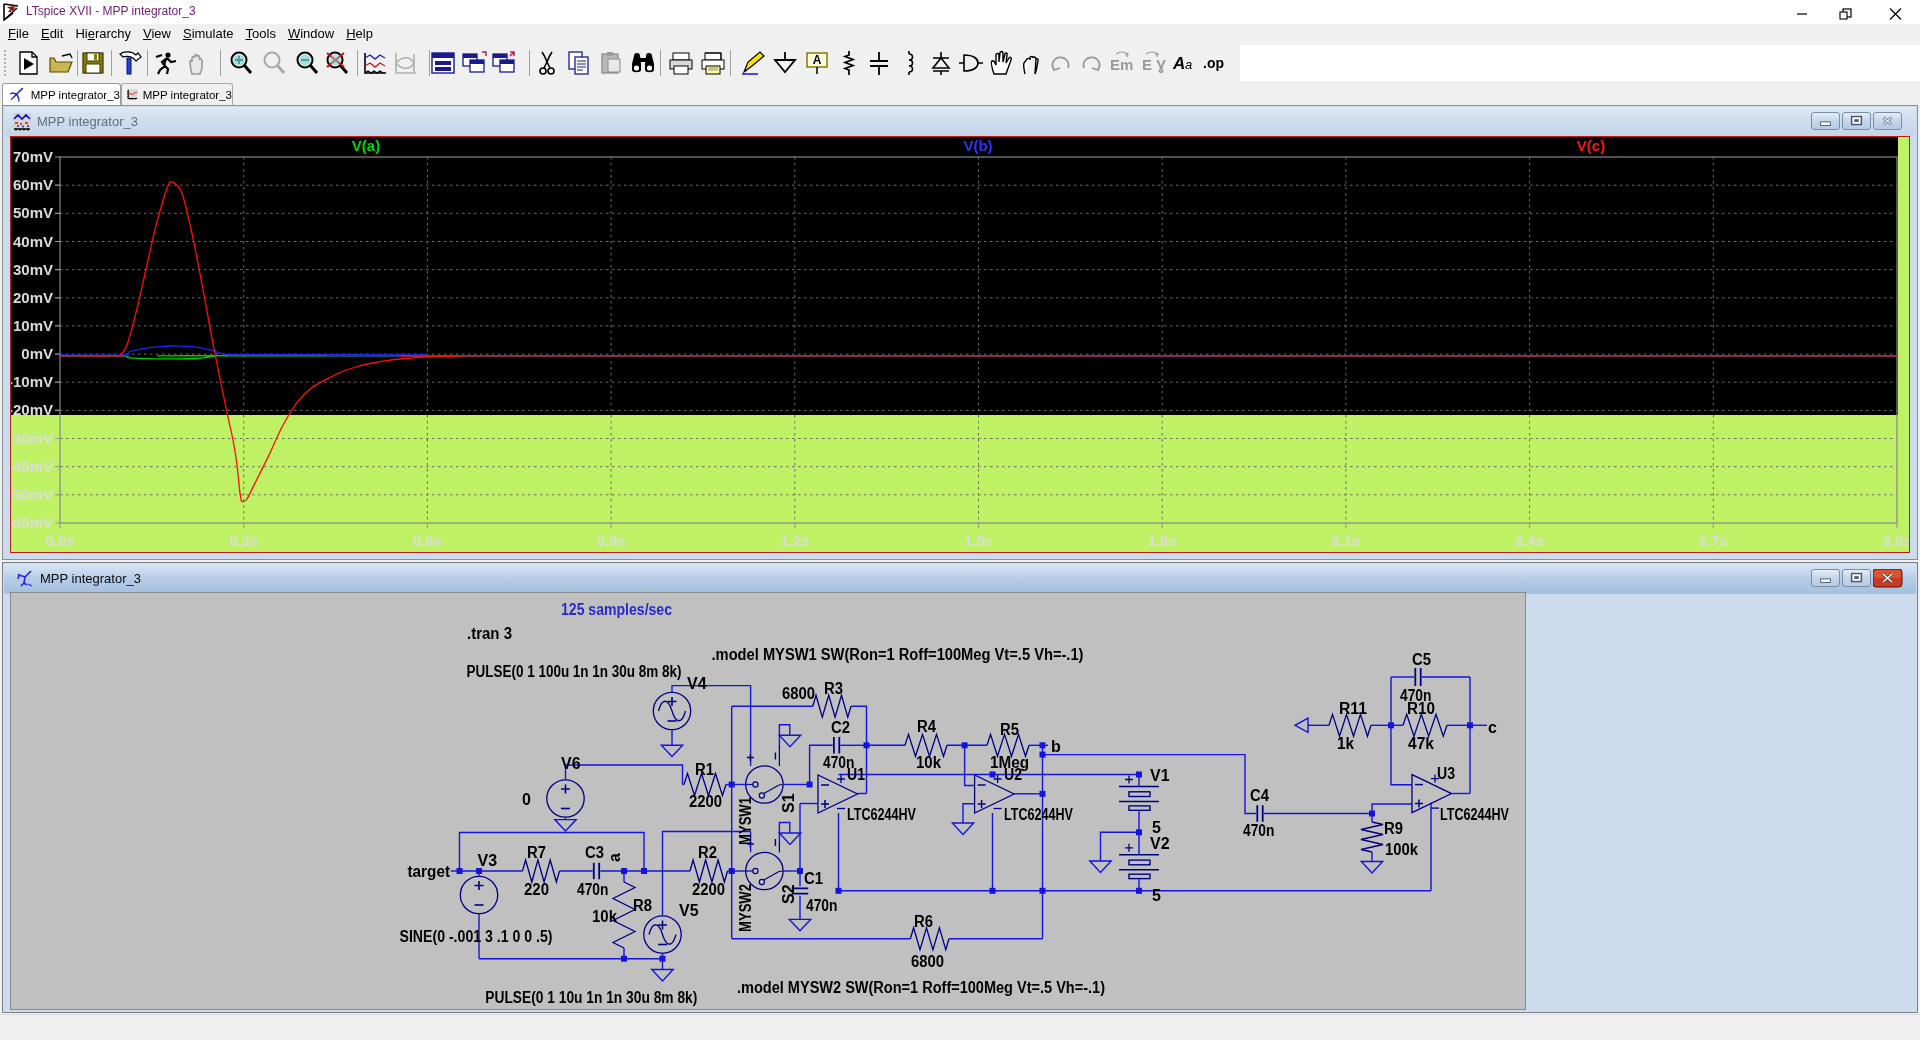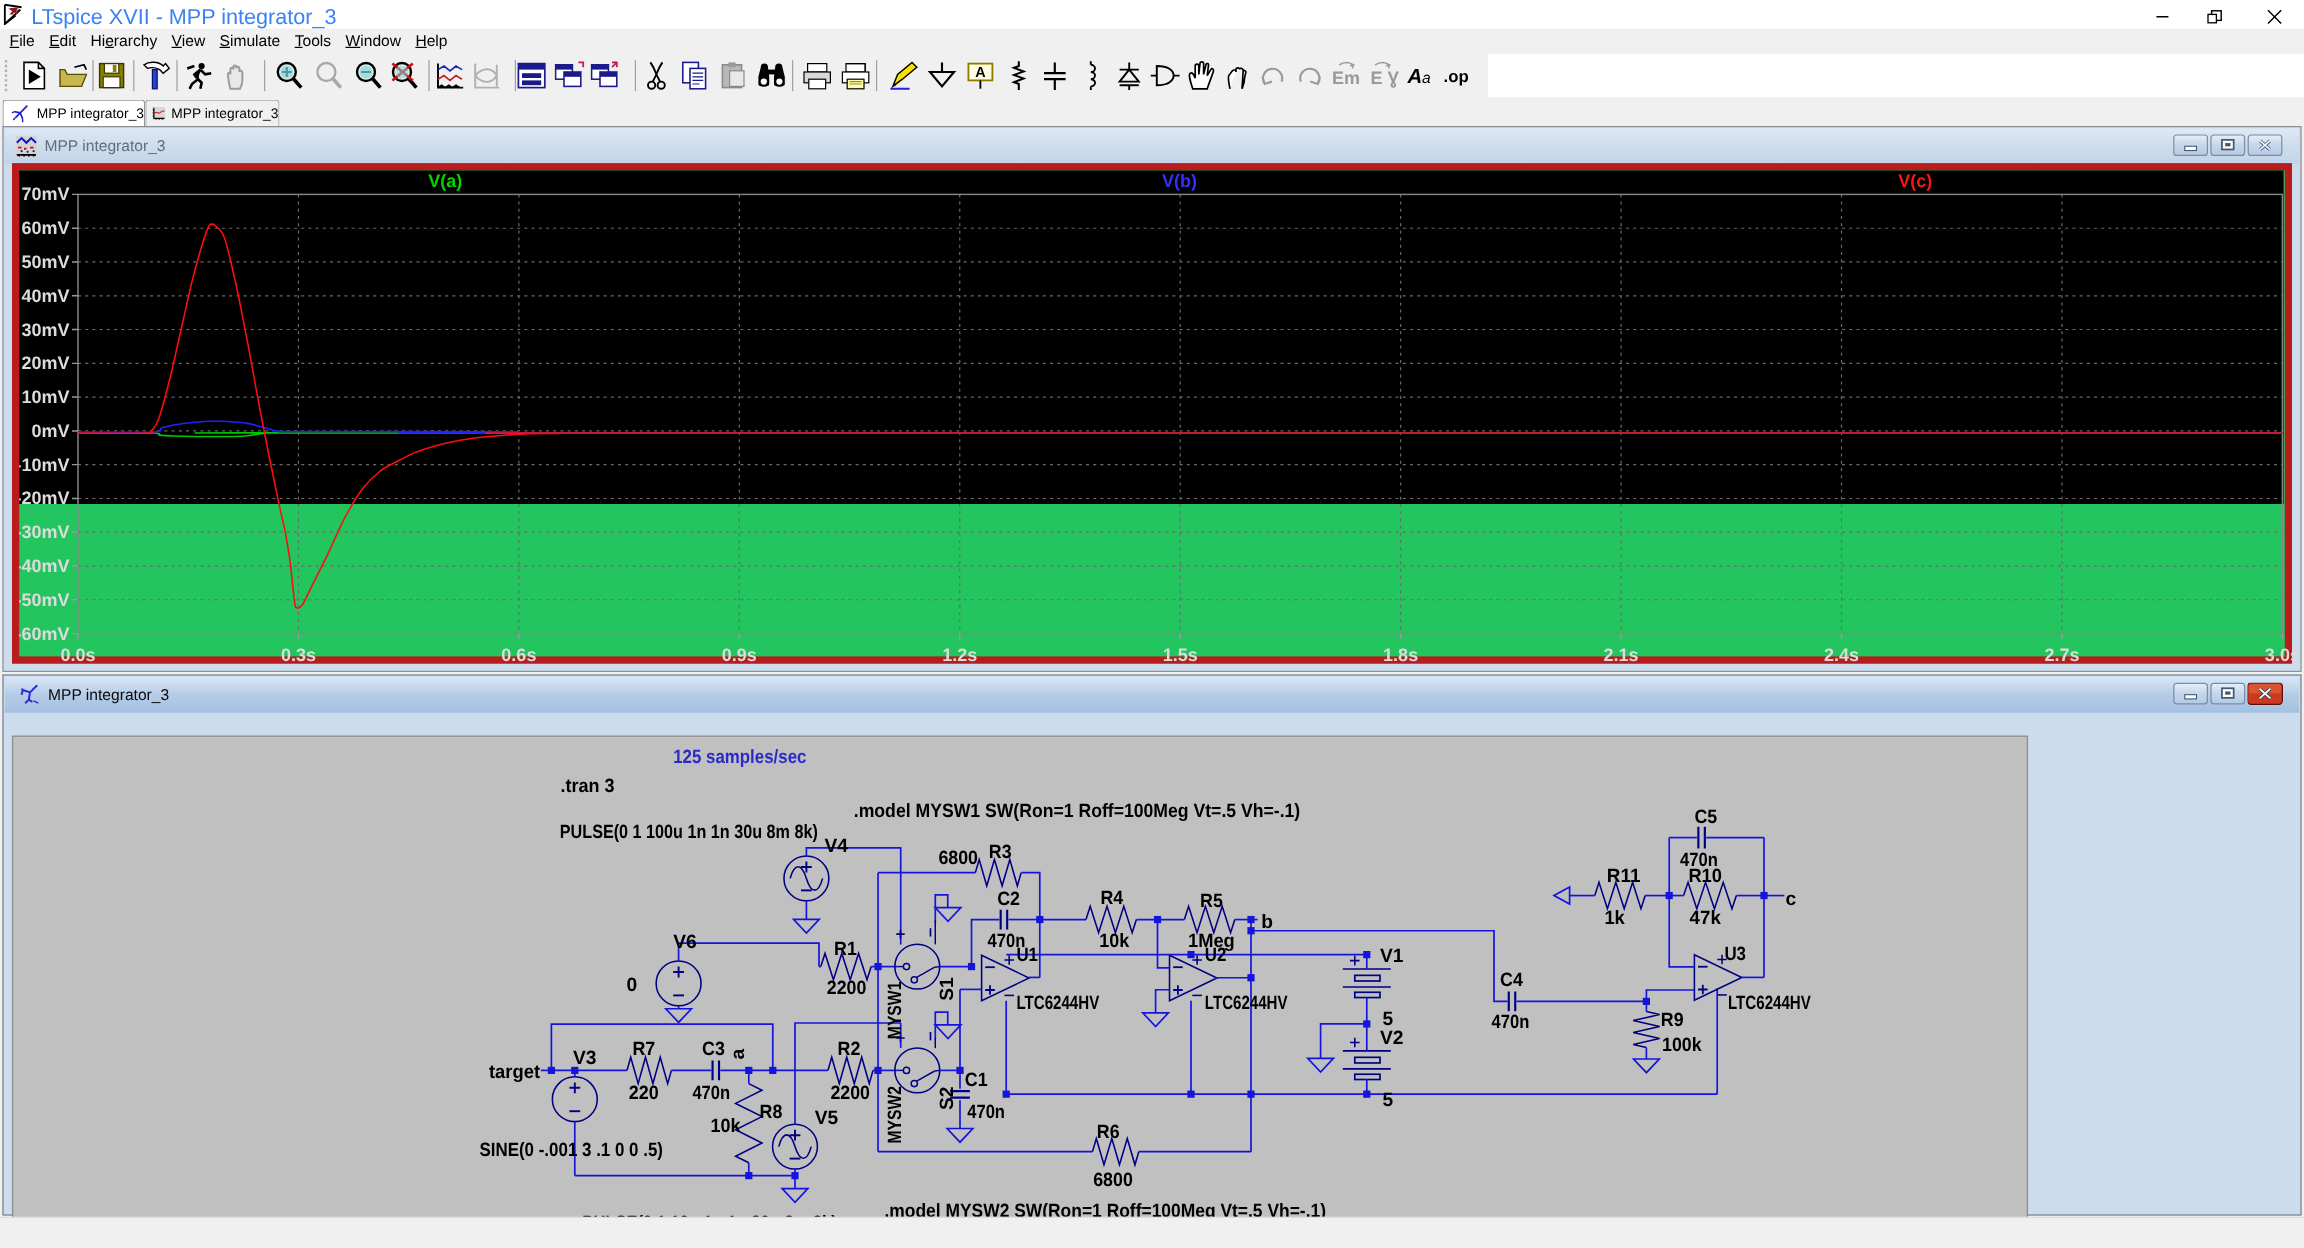--- a/index.html
+++ b/index.html
@@ -5,34 +5,34 @@
 .abs{position:absolute;}
 #titlebar{left:0;top:0;width:1920px;height:24px;background:#ffffff;}
 #menubar{left:0;top:24px;width:1630px;height:21px;background:#f0f0f0;font-size:13px;color:#000;}
 .mi{display:inline-block;padding:2px 6px 0 6px;}
 #toolbar{left:0;top:45px;width:1920px;height:36px;background:#f0f0f0;}
 #tbwhite{left:1240px;top:45px;width:680px;height:36px;background:#ffffff;}
 #tabbar{left:0;top:81px;width:1920px;height:24px;background:#f0f0f0;}
 .tab{position:absolute;top:2px;height:22px;font-size:11.5px;line-height:22px;display:flex;align-items:center;white-space:nowrap;overflow:hidden;}
 #wavewin{left:2px;top:105px;width:1916px;height:455px;background:#ccdcec;border:1px solid #8a8f98;}
 #wavetitle{position:absolute;left:1px;top:1px;width:1912px;height:30px;background:linear-gradient(#dfe9f5,#cfdded 45%,#c3d4e8);}
-#waveplot{position:absolute;left:7px;top:30px;width:1900px;height:417px;background:#22c55e;border:6px solid #b91c1c;}
+#waveplot{position:absolute;left:7px;top:30px;width:1900px;height:417px;background:#bef264;border:1px solid #b91c1c;}
 #schwin{left:2px;top:562px;width:1916px;height:451px;background:#ccdcec;border:1px solid #7a8089;}
 #schtitle{position:absolute;left:1px;top:1px;width:1912px;height:30px;background:linear-gradient(#d8e7f6,#b5cce7 50%,#a3c0e0);}
-#schplot{position:absolute;left:7px;top:29px;width:1680px;height:418px;background:#c0c0c0;border:1px solid #8a8a8a;margin-top:21px;}
+#schplot{position:absolute;left:7px;top:29px;width:1516px;height:418px;background:#c0c0c0;border:1px solid #8a8a8a;}
 #statusbar{left:0;top:1014px;width:1920px;height:26px;background:#f0f0f0;border-top:1px solid #dcdcdc;}
 .wbtn{position:absolute;width:29px;height:18px;border:1px solid #7b8da4;border-radius:3px;background:linear-gradient(#e6eef8,#c6d8ec 45%,#b4cae4);}
 text{font-family:"Liberation Sans",sans-serif;}
 </style></head><body>
 <div id="titlebar" class="abs">
 <svg class="abs" style="left:3px;top:3px" width="18" height="18" viewBox="0 0 18 18">
       <path d="M1,1 L1,17 L10,10 M1,1 L15,3 M1,17 L14,5" stroke="#000" stroke-width="1.6" fill="none"></path>
       <path d="M4,4 L12,3 L10,8 L13,3 L11,9 Z M5,9 L9,4 L8,9 Z" fill="#8c1616"></path>
     </svg>
-<div class="abs" style="left:26px;top:4px;font-size:18px;color:#3b82f6">LTspice XVII - MPP integrator_3</div>
+<div class="abs" style="left:26px;top:4px;font-size:12px;color:#701a75">LTspice XVII - MPP integrator_3</div>
 <svg class="abs" style="left:1795px;top:8px" width="110" height="12" viewBox="0 0 110 12">
       <path d="M2,6 L12,6" stroke="#000" stroke-width="1.2"></path>
       <rect x="48" y="1" width="8" height="8" stroke="#000" fill="none" stroke-width="1.2"></rect>
       <rect x="45" y="4" width="7" height="7" stroke="#000" fill="#fff" stroke-width="1.1"></rect>
       <path d="M95,0.5 L106,11.5 M106,0.5 L95,11.5" stroke="#000" stroke-width="1.2"></path>
     </svg>
 </div>
 <div id="menubar" class="abs">
     <div style="padding-left:2px"><span class="mi"><span style="text-decoration:underline">F</span>ile</span><span class="mi"><span style="text-decoration:underline">E</span>dit</span><span class="mi">Hi<span style="text-decoration:underline">e</span>rarchy</span><span class="mi"><span style="text-decoration:underline">V</span>iew</span><span class="mi"><span style="text-decoration:underline">S</span>imulate</span><span class="mi"><span style="text-decoration:underline">T</span>ools</span><span class="mi"><span style="text-decoration:underline">W</span>indow</span><span class="mi"><span style="text-decoration:underline">H</span>elp</span></div>
   </div>

